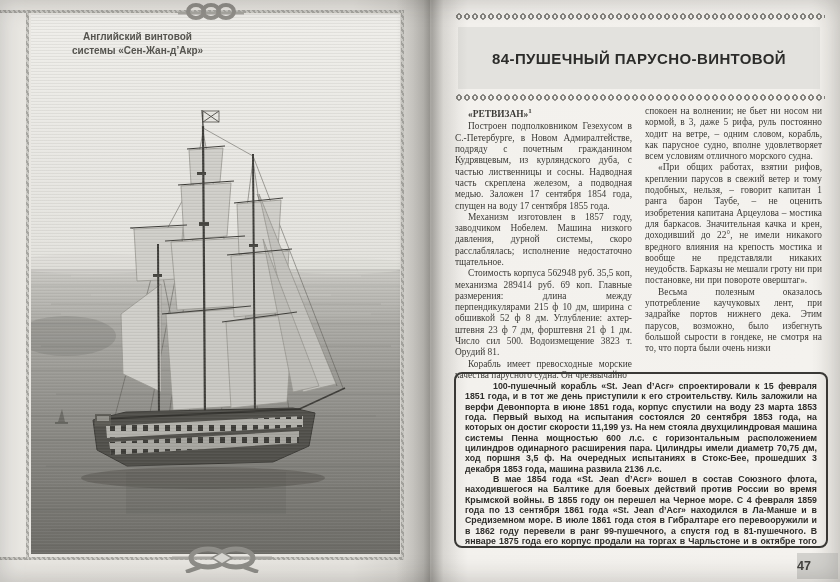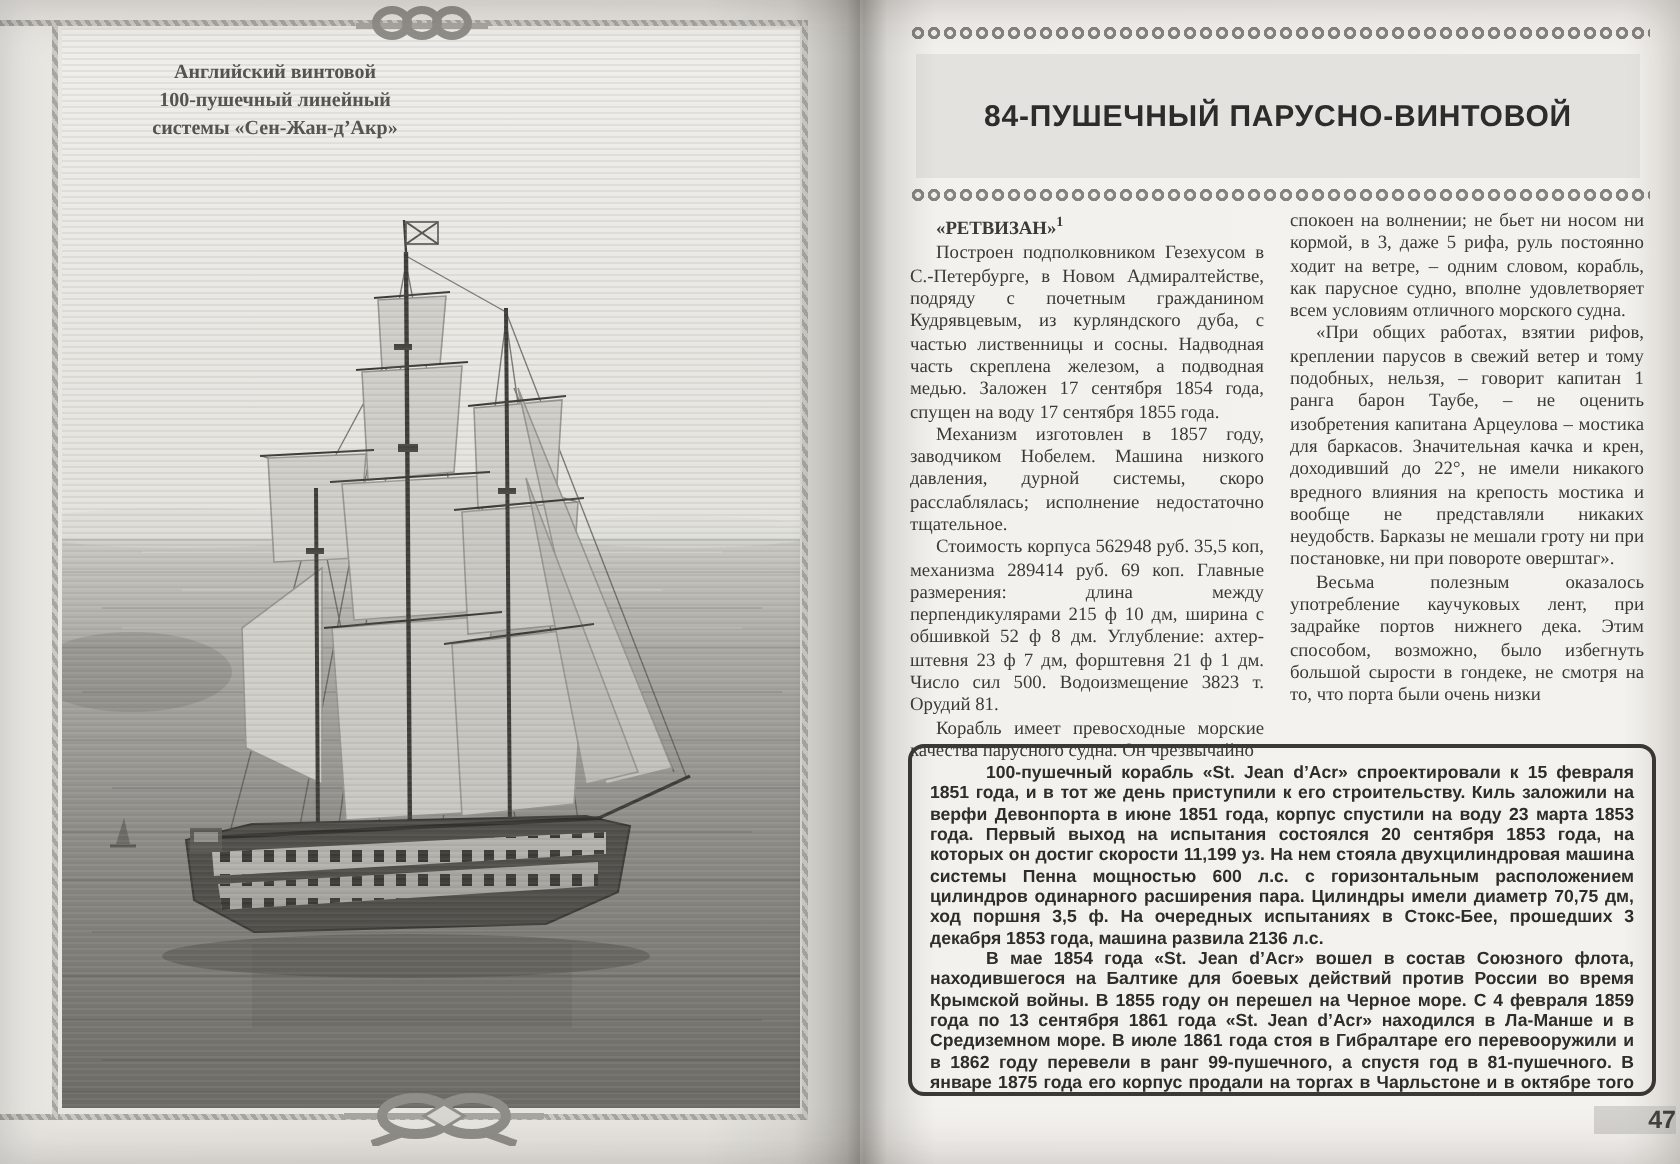--- a/index.html
+++ b/index.html
@@ -9,21 +9,21 @@
   .left-page{position:absolute;left:0;top:0;width:430px;height:582px;
              background:linear-gradient(to right,#efeeea 0,#e9e7e2 6%,#e7e5e0 82%,#d6d4cf 96%,#c4c2bd 100%);}
   .rope{position:absolute;background:repeating-linear-gradient(55deg,#a7a6a1 0,#a7a6a1 2px,#cbcac5 2px,#cbcac5 4px);}
   .rope.h{height:3px;left:0;width:404px;}
   .rope.v{width:3px;top:10px;height:550px;}
   .knot-svg{position:absolute;}
   .illustration{position:absolute;left:31px;top:14px;width:369px;height:540px;overflow:hidden;}
   .etch{position:absolute;inset:0;pointer-events:none;
         background:repeating-linear-gradient(180deg,rgba(110,108,102,0.10) 0 1px,rgba(255,255,255,0.06) 1px 2px,rgba(0,0,0,0) 2px 3px);}
   .caption{position:absolute;left:55px;top:30px;width:165px;text-align:center;
-           font-family:Liberation Serif, serif;font-weight:bold;font-size:10px;
+           font-family:Liberation Sans, sans-serif;font-weight:bold;font-size:10px;
            line-height:14px;color:#55544f;}
   
   .gutter{position:absolute;left:396px;top:0;width:72px;height:582px;pointer-events:none;
           background:linear-gradient(to right,rgba(0,0,0,0) 0%,rgba(40,38,34,0.16) 38%,rgba(40,38,34,0.34) 50%,rgba(40,38,34,0.10) 66%,rgba(0,0,0,0) 100%);}
   .vignette{position:absolute;inset:0;pointer-events:none;box-shadow:inset 0 0 26px rgba(30,28,25,0.25);}
   
   .right-page{position:absolute;left:430px;top:0;width:410px;height:582px;
               background:linear-gradient(to right,#e6e4df 0,#f3f1ed 7%,#f4f2ee 93%,#e8e6e1 100%);
               color:#3b3a36;}
   .chain{position:absolute;left:25px;right:15px;height:9px;background-repeat:repeat-x;
@@ -38,22 +38,22 @@
   .col{flex:1;min-width:0;}
   .art-heading{font-weight:bold;margin:0 0 1px 13px;}
   .art-heading sup{font-size:7px;}
   .para{margin:0;text-indent:13px;}
   .para.noindent{text-indent:0;}
   .infobox{position:absolute;left:24px;right:12px;top:372px;height:176px;box-sizing:border-box;
            border:2px solid #3a3936;border-radius:8px;padding:7px 9px 6px 9px;
            font-family:"Liberation Sans",sans-serif;font-weight:bold;font-size:8.8px;
            line-height:10.35px;text-align:justify;color:#2e2d2a;overflow:hidden;}
   .infobox p{margin:0;text-indent:28px;}
-  .pagenum{position:absolute;left:367px;top:553px;width:41px;height:14px;background:#d3d2ce;
-           display:flex;align-items:center;justify-content:flex-end;
+  .pagenum{position:absolute;left:367px;top:553px;width:41px;height:26px;background:#d3d2ce;
+           display:flex;align-items:center;justify-content:flex-start;
            font-family:"Liberation Sans",sans-serif;font-weight:bold;font-size:12.5px;color:#44433f;}
 </style>
 </head>
 <body>
 
 <div class="spread">
 
   <div class="left-page">
 
     <div class="illustration">
@@ -177,21 +177,20 @@
           <line x1="70" y1="405" x2="270" y2="395" stroke="#32312d" stroke-width="2"></line>
           <rect x="64" y="400" width="16" height="12" fill="#5a5953"></rect>
           <rect x="66" y="402" width="12" height="5" fill="#8f8e88"></rect>
         </g>
       </svg>
       <div class="etch"></div>
     </div>
 
     <div class="caption">
       <div>Английский винтовой</div>
-      <div>100-пушечный линейный</div>
       <div>системы «Сен-Жан-д’Акр»</div>
     </div>
 
     <div class="rope h" style="top:10px"></div>
     <div class="rope h" style="top:557px"></div>
     <div class="rope v" style="left:26px"></div>
     <div class="rope v" style="left:401px"></div>
 
     <svg class="knot-svg" style="left:178px;top:2px" width="66" height="19">
       <line x1="0" y1="11" x2="66" y2="11" stroke="#a7a6a1" stroke-width="3"></line>
@@ -224,21 +223,21 @@
       <div class="col">
         <div class="art-heading"><span>«РЕТВИЗАН»</span><sup>1</sup></div>
         <p class="para">Построен подполковником Гезехусом в С.-Петербурге, в Новом Адмиралтействе, подряду с почетным гражданином Кудрявцевым, из курляндского дуба, с частью лиственницы и сосны. Надводная часть скреплена железом, а подводная медью. Заложен 17 сентября 1854 года, спущен на воду 17 сентября 1855 года.</p>
         <p class="para">Механизм изготовлен в 1857 году, заводчиком Нобелем. Машина низкого давления, дурной системы, скоро расслаблялась; исполнение недостаточно тщательное.</p>
         <p class="para">Стоимость корпуса 562948 руб. 35,5 коп, механизма 289414 руб. 69 коп. Главные размерения: длина между перпендикулярами 215 ф 10 дм, ширина с обшивкой 52 ф 8 дм. Углубление: ахтер-штевня 23 ф 7 дм, форштевня 21 ф 1 дм. Число сил 500. Водоизмещение 3823 т. Орудий 81.</p>
         <p class="para">Корабль имеет превосходные морские качества парусного судна. Он чрезвычайно</p>
       </div>
       <div class="col">
         <p class="para noindent">спокоен на волнении; не бьет ни носом ни кормой, в 3, даже 5 рифа, руль постоянно ходит на ветре, – одним словом, корабль, как парусное судно, вполне удовлетворяет всем условиям отличного морского судна.</p>
         <p class="para">«При общих работах, взятии рифов, креплении парусов в свежий ветер и тому подобных, нельзя, – говорит капитан 1 ранга барон Таубе, – не оценить изобретения капитана Арцеулова – мостика для баркасов. Значительная качка и крен, доходивший до 22°, не имели никакого вредного влияния на крепость мостика и вообще не представляли никаких неудобств. Барказы не мешали гроту ни при постановке, ни при повороте оверштаг».</p>
-        <p class="para">Весьма полезным оказалось употребление каучуковых лент, при задрайке портов нижнего дека. Этим способом, возможно, было избегнуть большой сырости в гондеке, не смотря на то, что порта были очень низки</p>
+        <p class="para">Весьма полезным оказалось употребление каучуковых лент, при задрайке портов нижнего дека. Этим парусов, возможно, было избегнуть большой сырости в гондеке, не смотря на то, что порта были очень низки</p>
       </div>
     </div>
 
     <div class="infobox">
       <p>100-пушечный корабль «St. Jean d’Acr» спроектировали к 15 февраля 1851 года, и в тот же день приступили к его строительству. Киль заложили на верфи Девонпорта в июне 1851 года, корпус спустили на воду 23 марта 1853 года. Первый выход на испытания состоялся 20 сентября 1853 года, на которых он достиг скорости 11,199 уз. На нем стояла двухцилиндровая машина системы Пенна мощностью 600 л.с. с горизонтальным расположением цилиндров одинарного расширения пара. Цилиндры имели диаметр 70,75 дм, ход поршня 3,5 ф. На очередных испытаниях в Стокс-Бее, прошедших 3 декабря 1853 года, машина развила 2136 л.с.</p>
       <p>В мае 1854 года «St. Jean d’Acr» вошел в состав Союзного флота, находившегося на Балтике для боевых действий против России во время Крымской войны. В 1855 году он перешел на Черное море. С 4 февраля 1859 года по 13 сентября 1861 года «St. Jean d’Acr» находился в Ла-Манше и в Средиземном море. В июле 1861 года стоя в Гибралтаре его перевооружили и в 1862 году перевели в ранг 99-пушечного, а спустя год в 81-пушечного. В январе 1875 года его корпус продали на торгах в Чарльстоне и в октябре того же года разобрали.</p>
     </div>
 
     <div class="pagenum">
       <span>47</span>

